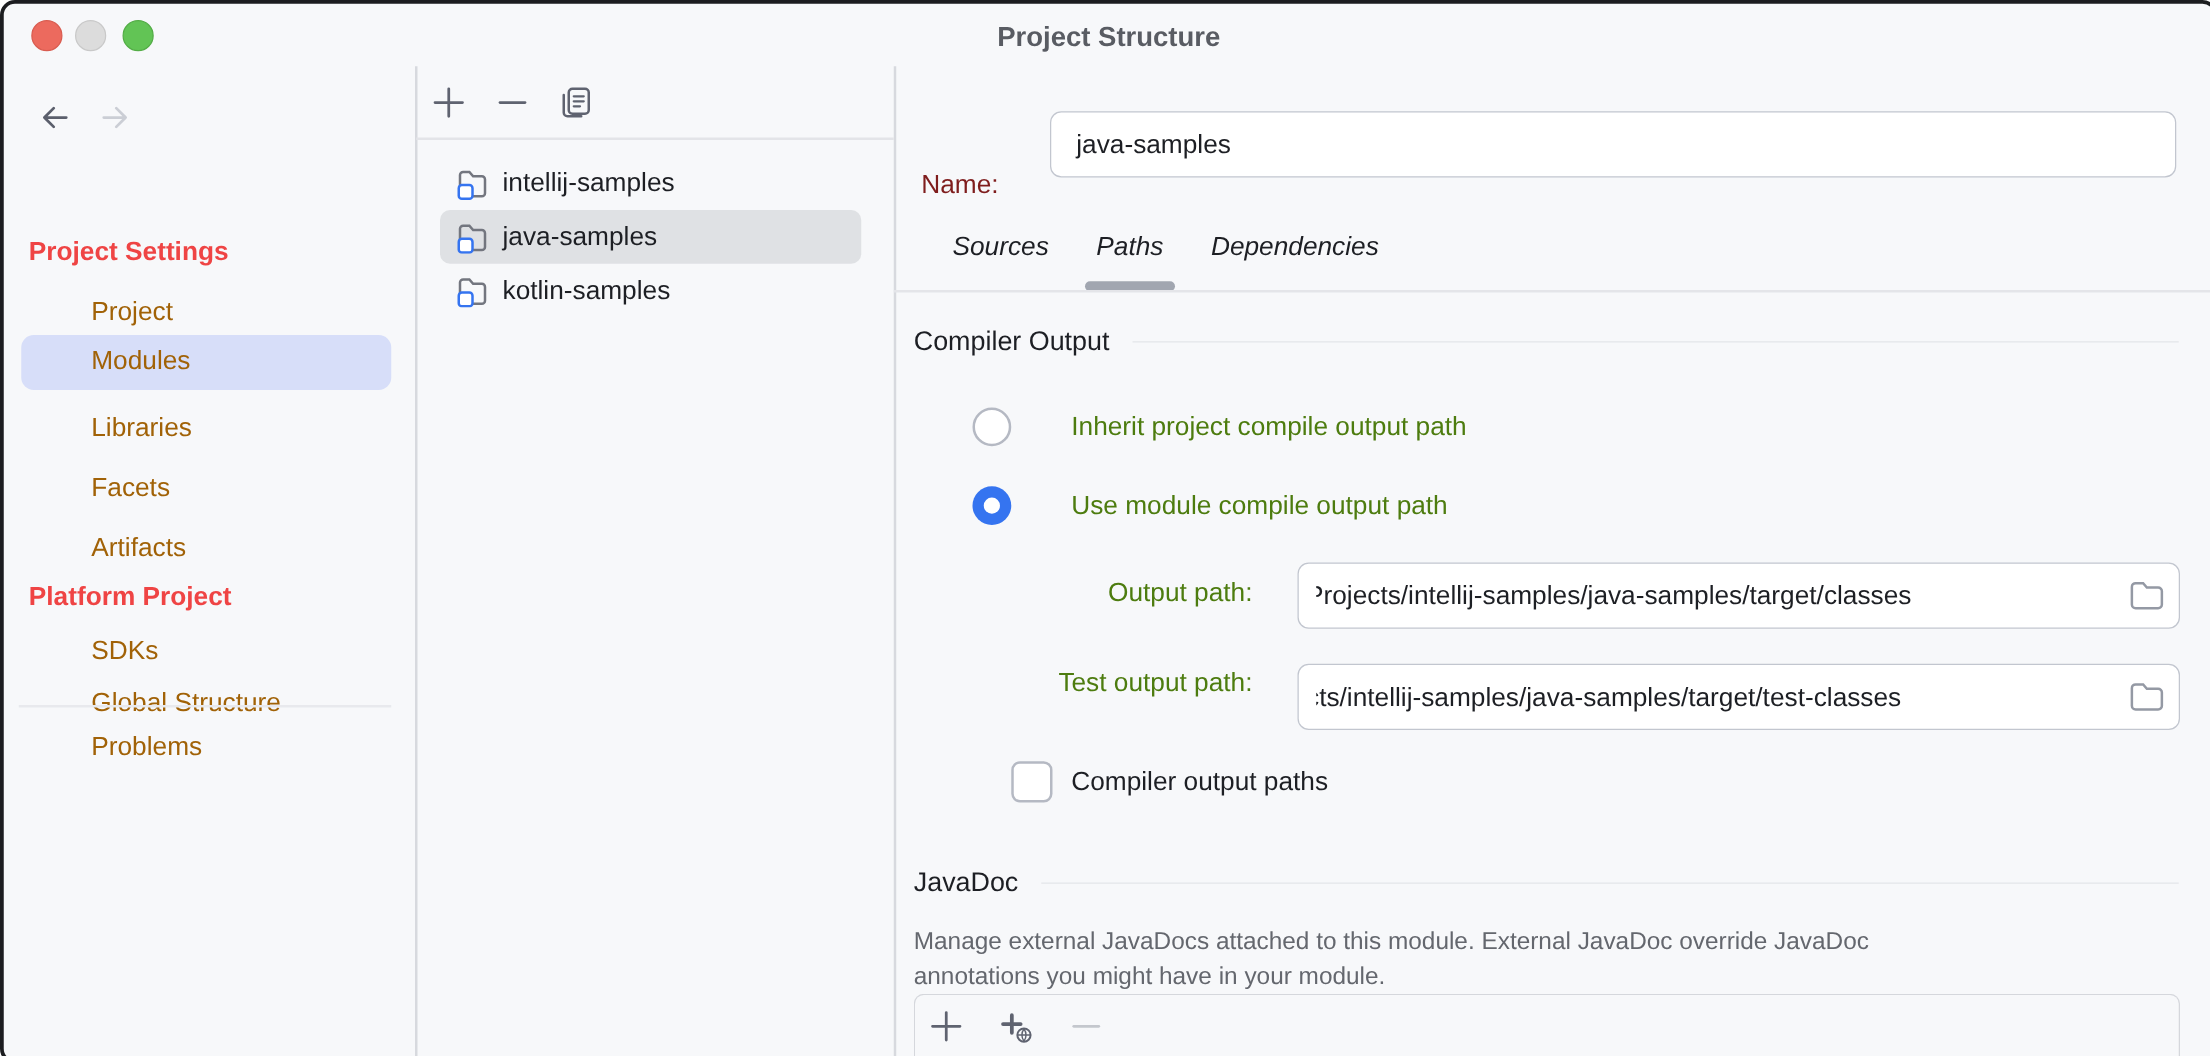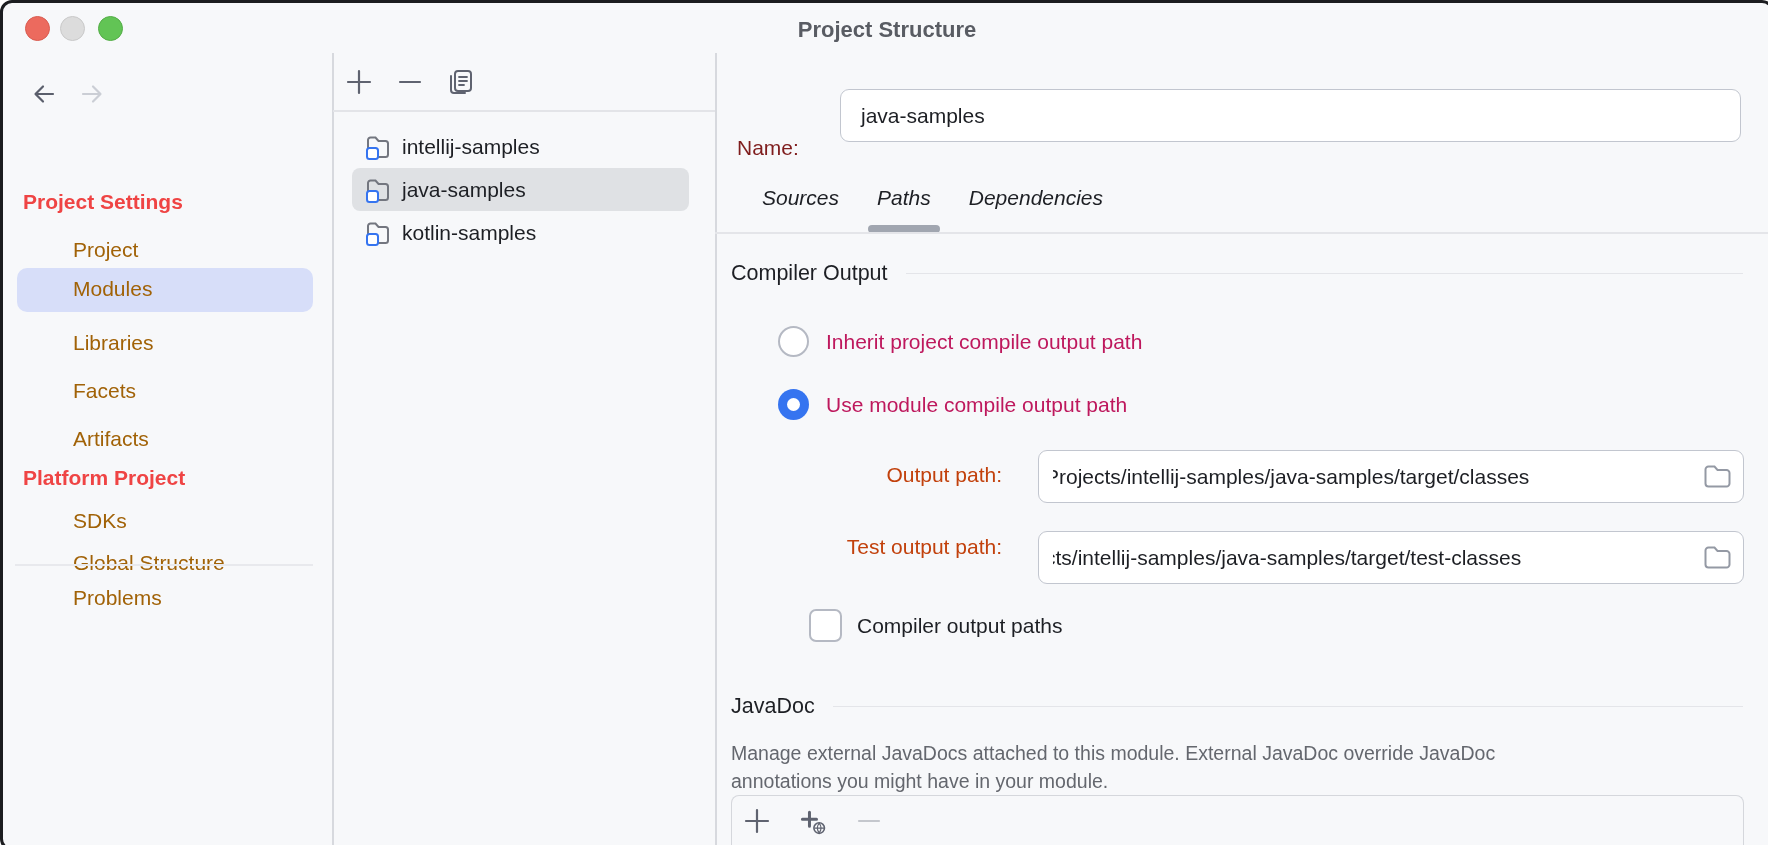--- a/index.html
+++ b/index.html
@@ -41,22 +41,22 @@
   .tab{font-size:21px;color:#1d1f24;position:relative;white-space:nowrap;cursor:default;}
   .tab.selected::after{content:"";position:absolute;left:-9px;right:-9px;top:39px;height:8px;border-radius:4px;background:#a1a6b0;}
   .tab-sep{position:absolute;left:0;right:0;top:229px;height:1.5px;background:#e4e5e9;}
   .section-row{position:absolute;left:16px;right:28px;display:flex;align-items:center;gap:18px;}
   .section-row>span{font-size:21.5px;color:#1d1f24;white-space:nowrap;}
   .hline{flex:1;height:1.5px;background:#e4e5e9;}
   .radio-row{position:absolute;left:63px;display:flex;align-items:center;gap:17px;}
   .radio{width:31px;height:31px;border-radius:50%;box-sizing:border-box;background:#fff;border:2px solid #b5b9c3;flex:none;}
   .radio.on{background:#3574f0;border:none;position:relative;}
   .radio.on::after{content:"";position:absolute;left:9px;top:9px;width:13px;height:13px;border-radius:50%;background:#fff;}
-  .radio-row span{font-size:21px;color:#be185d;white-space:nowrap;}
-  .field-label{position:absolute;font-size:21px;color:#c2410c;width:271px;left:16px;text-align:right;white-space:nowrap;}
+  .radio-row span{font-size:21px;color:#4d7c0f;white-space:nowrap;margin-left:31px;}
+  .field-label{position:absolute;font-size:21px;color:#4d7c0f;width:271px;left:16px;text-align:right;white-space:nowrap;}
   .path-field{position:absolute;left:323px;width:706px;height:53px;background:#fff;border:1.5px solid #c2c6cf;border-radius:9px;
               box-sizing:border-box;display:flex;align-items:center;padding:0 11px 0 14px;gap:6px;}
   .path-value{flex:1;overflow:hidden;white-space:nowrap;font-size:21px;color:#1d1f24;text-indent:-8px;}
   .browse-btn{flex:none;width:30px;height:28px;display:flex;align-items:center;justify-content:center;cursor:pointer;}
   .check-row{position:absolute;left:94px;display:flex;align-items:center;gap:15px;}
   .checkbox{width:33px;height:33px;box-sizing:border-box;background:#fff;border:2px solid #b5b9c3;border-radius:7px;flex:none;}
   .check-row span{font-size:21px;color:#1d1f24;white-space:nowrap;}
   .jd-desc{position:absolute;left:16px;top:736px;font-size:19.5px;line-height:28px;color:#64676e;}
   .jd-toolbar{position:absolute;left:16px;right:27px;top:792px;height:70px;border:1.5px solid #d5d7dc;border-bottom:none;
               border-radius:8px 8px 0 0;box-sizing:border-box;display:flex;align-items:flex-start;gap:26px;padding:10px 0 0 10px;}

